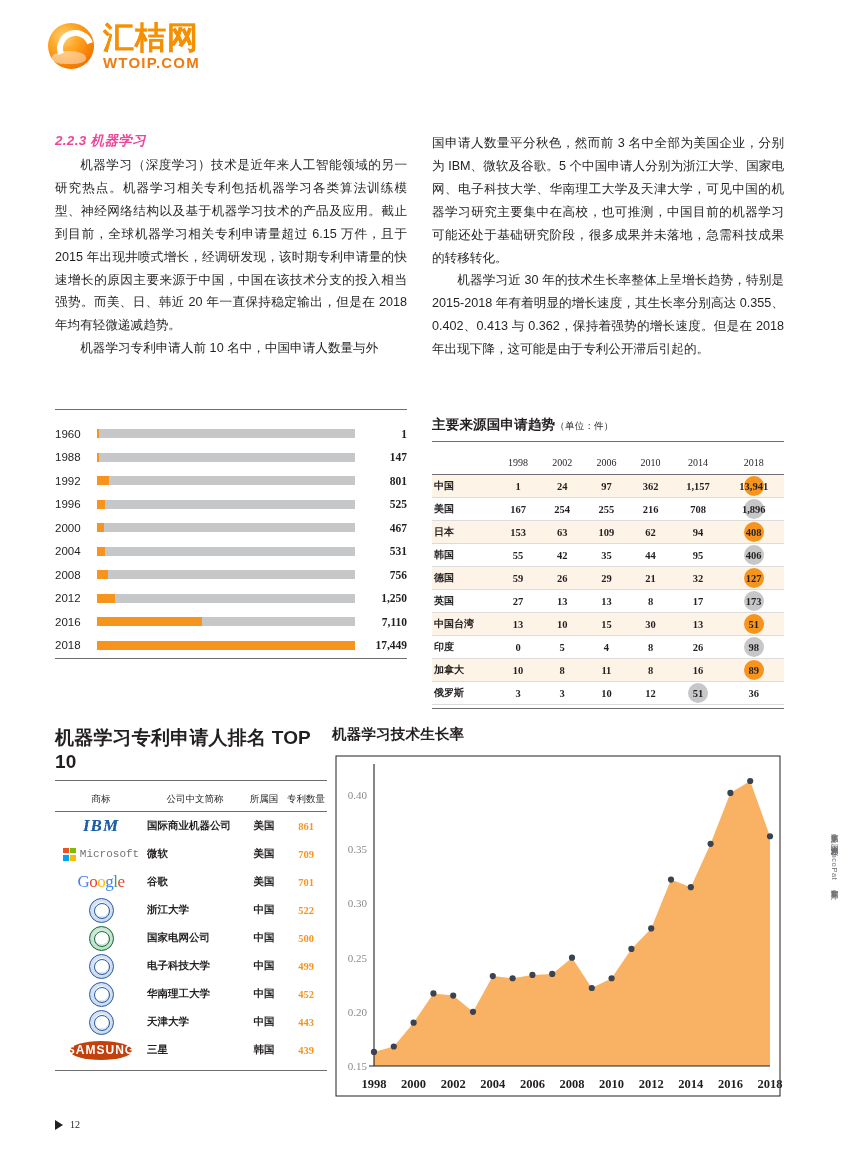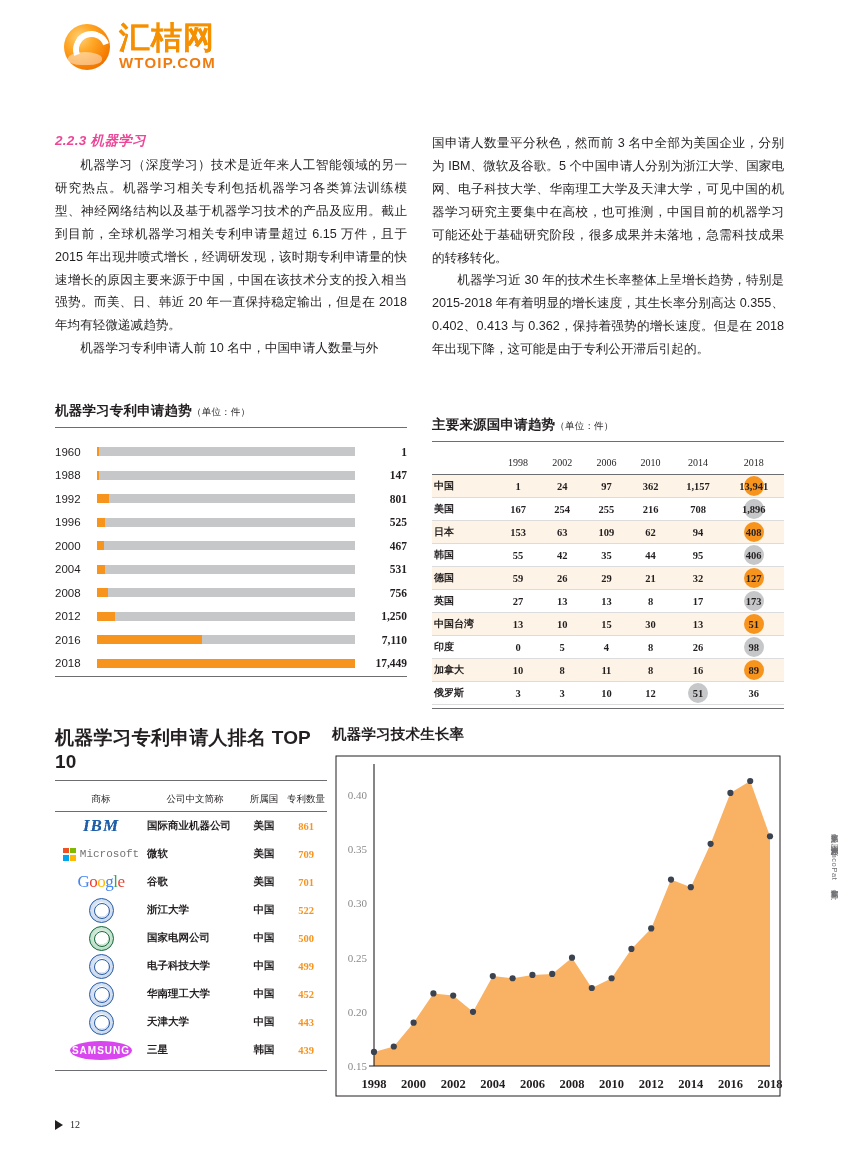--- a/index.html
+++ b/index.html
@@ -6,21 +6,21 @@
   body {
     width: 852px; height: 1152px;
     background: #ffffff;
     font-family: "Liberation Sans", "DejaVu Sans", sans-serif;
     position: relative;
     overflow: hidden;
     color: #231f20;
   }
 
   
-  .logo-area { position: absolute; left: 64px; top: 22px; display: flex; align-items: flex-end; }
+  .logo-area { position: absolute; left: 48px; top: 22px; display: flex; align-items: center; }
   .logo-mark {
     width: 46px; height: 46px; border-radius: 50%;
     background: radial-gradient(circle at 34% 30%, #ffd27a 0%, #ffa726 32%, #f57c00 70%, #e05a00 100%);
     position: relative; flex: none;
   }
   .logo-mark::before {
     content: ""; position: absolute; left: 9px; top: 7px;
     width: 25px; height: 25px; border-radius: 50%;
     border: 6px solid #fff; border-right-color: transparent; border-bottom-color: transparent;
     transform: rotate(25deg);
@@ -141,21 +141,21 @@
   .brand-google b:nth-child(5){color:#34a853}.brand-google b:nth-child(6){color:#ea4335}
   .brand-google b{font-weight:normal}
   .seal { width:25px; height:25px; border-radius:50%; border:1.6px solid #2a5ca8;
           background: radial-gradient(circle at 50% 45%, #ffffff 0 40%, #dbe6f4 42%, #b9cde8 100%);
           position:relative; }
   .seal::after { content:""; position:absolute; left:4.5px; top:4.5px; width:14px; height:14px;
           border-radius:50%; border:1.4px solid #2a5ca8; }
   .seal.green { border-color:#17693a; background: radial-gradient(circle at 50% 45%, #ffffff 0 38%, #d6ecdd 40%, #9fcfb3 100%); }
   .seal.green::after { border-color:#17693a; }
   .brand-samsung { width:62px; height:19px; border-radius:50%;
-          background:#d946ef; color:#fff; font-size:10px; font-weight:bold;
+          background:#c2410c; color:#fff; font-size:12px; font-weight:bold;
           display:flex; align-items:center; justify-content:center; letter-spacing:1px;
           font-family:"Liberation Sans",sans-serif; }
   .brand-siemens { font-size:15px; font-weight:bold; color:#19b0a6; letter-spacing:.5px;
           font-family:"Liberation Sans",sans-serif; }
 
   
   #growth-panel { left: 332px; top: 725px; width: 452px; }
   #growth-panel .panel-title { font-size: 14.5px; }
   .chart-box { margin-top: 8px; }
 
@@ -189,23 +189,20 @@
   <p class="body-text">机器学习（深度学习）技术是近年来人工智能领域的另一研究热点。机器学习相关专利包括机器学习各类算法训练模型、神经网络结构以及基于机器学习技术的产品及应用。截止到目前，全球机器学习相关专利申请量超过 6.15 万件，且于 2015 年出现井喷式增长，经调研发现，该时期专利申请量的快速增长的原因主要来源于中国，中国在该技术分支的投入相当强势。而美、日、韩近 20 年一直保持稳定输出，但是在 2018 年均有轻微递减趋势。</p>
   <p class="body-text">机器学习专利申请人前 10 名中，中国申请人数量与外</p>
 </div>
 
 <div class="col col-right">
   <p class="body-text noindent" style="text-indent:0">国申请人数量平分秋色，然而前 3 名中全部为美国企业，分别为 IBM、微软及谷歌。5 个中国申请人分别为浙江大学、国家电网、电子科技大学、华南理工大学及天津大学，可见中国的机器学习研究主要集中在高校，也可推测，中国目前的机器学习可能还处于基础研究阶段，很多成果并未落地，急需科技成果的转移转化。</p>
   <p class="body-text">机器学习近 30 年的技术生长率整体上呈增长趋势，特别是 2015-2018 年有着明显的增长速度，其生长率分别高达 0.355、0.402、0.413 与 0.362，保持着强势的增长速度。但是在 2018 年出现下降，这可能是由于专利公开滞后引起的。</p>
 </div>
 
 <div class="panel" id="bar-panel">
-  <div class="panel-title">
-    <span>机器学习专利申请趋势</span><span class="unit">（单位：件）</span>
-  </div>
   <div class="rule-top"></div>
   <div class="bar-rows" id="bar-rows">
       <div class="bar-row">
         <div class="bar-year">1960</div>
         <div class="bar-track">
           <div class="bar-fill" style="width: 0.9%;"></div>
         </div>
         <div class="bar-val">1</div>
       </div>
       <div class="bar-row">

